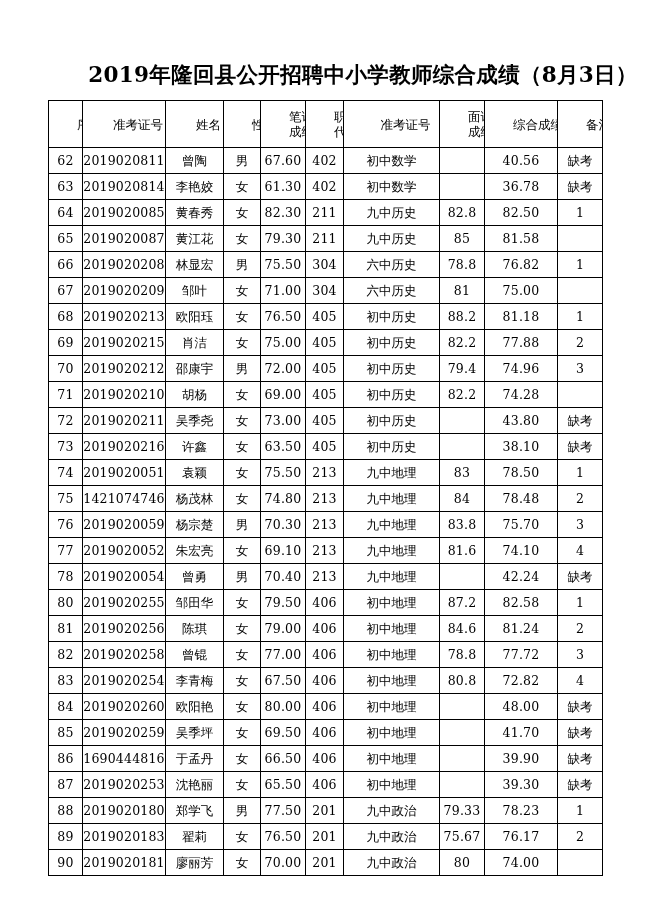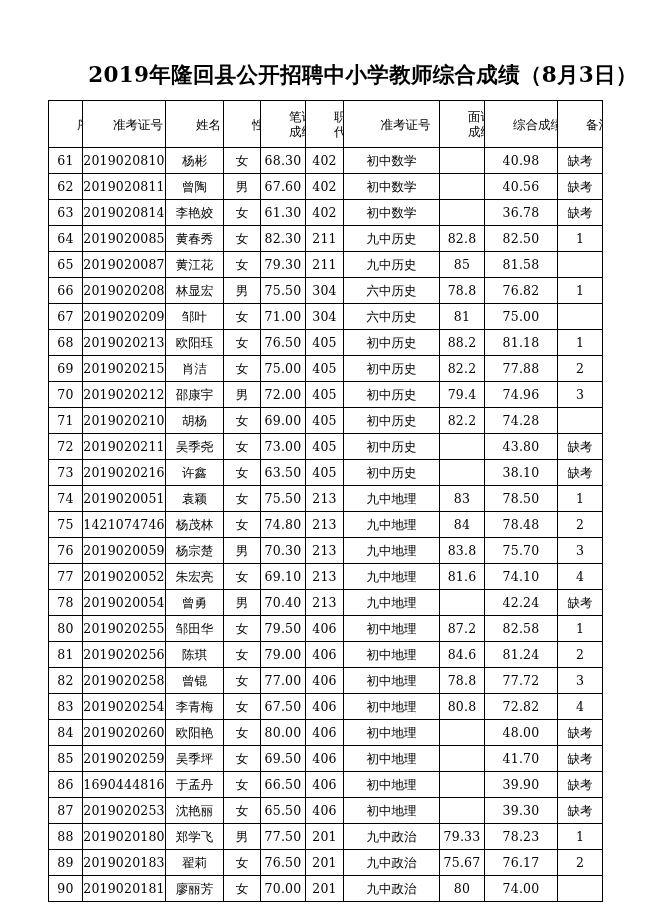--- a/index.html
+++ b/index.html
@@ -145,32 +145,20 @@
             <th>
               <span class="hl">综合成绩</span>
             </th>
             <th>
               <span class="hl">备注</span>
             </th>
           </tr>
       </thead>
       <tbody>
           <tr>
-            <td class="num">61</td>
-            <td class="num">2019020810</td>
-            <td>杨彬</td>
-            <td>女</td>
-            <td class="num">68.30</td>
-            <td class="num">402</td>
-            <td>初中数学</td>
-            <td class="num"></td>
-            <td class="num">40.98</td>
-            <td>缺考</td>
-          </tr>
-          <tr>
             <td class="num">62</td>
             <td class="num">2019020811</td>
             <td>曾陶</td>
             <td>男</td>
             <td class="num">67.60</td>
             <td class="num">402</td>
             <td>初中数学</td>
             <td class="num"></td>
             <td class="num">40.56</td>
             <td>缺考</td>

